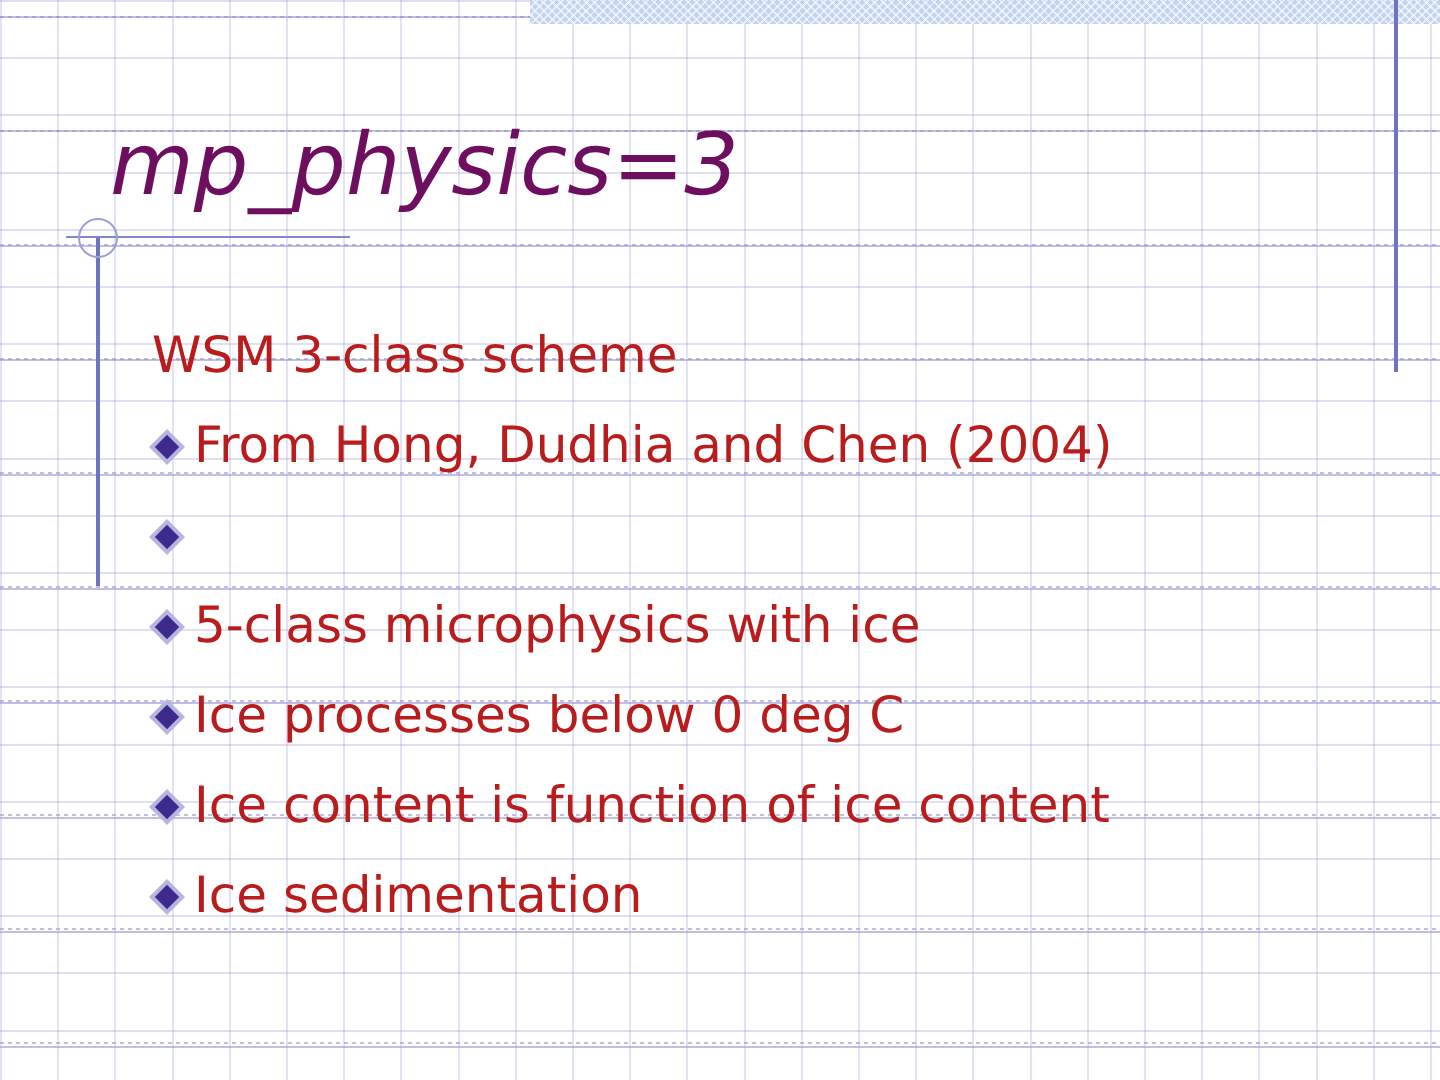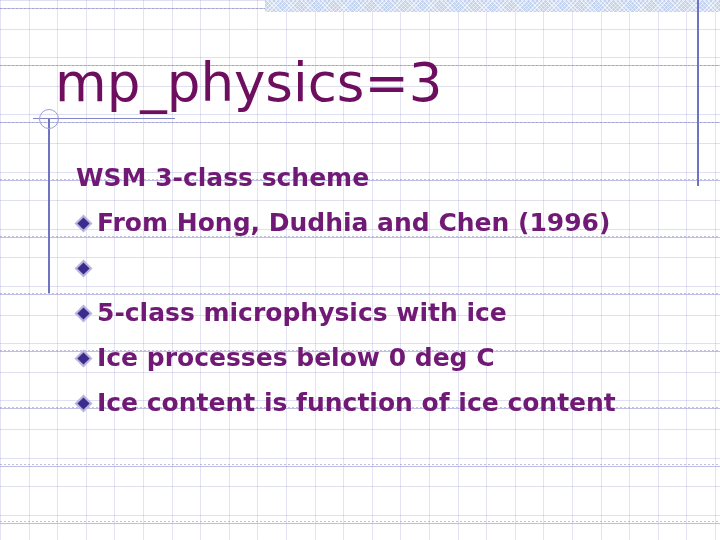--- a/index.html
+++ b/index.html
@@ -127,43 +127,43 @@
     border: 1px solid #9aa0d6;
     border-radius: 50%;
     background: transparent;
   }
 
   
   #title {
     position: absolute;
     left: 55px;
     top: 57px;
-    font-size: 53px;
+    font-size: 43px;
     line-height: 52px;
     color: #6d0e5e;
     white-space: nowrap;
     letter-spacing: 0px;
+    font-style: italic;
   }
 
   
   #body-list {
     position: absolute;
     left: 74px;
     top: 155px;
     width: 620px;
   }
   .body-line {
     display: flex;
     align-items: center;
     height: 45px;
-    color: #701a75;
+    color: #b91c1c;
     font-size: 25px;
     line-height: 32px;
     white-space: nowrap;
-    font-weight: bold;
   }
   .body-line.no-bullet {
     padding-left: 2px;
   }
   .bullet {
     flex: 0 0 auto;
     width: 19px;
     height: 19px;
     margin-right: 4px;
     position: relative;
@@ -208,21 +208,21 @@
       <span class="line-text">WSM 3-class scheme</span>
     </div>
 
     <div class="body-line">
       <span class="bullet">
         <svg width="19" height="19" viewBox="0 0 19 19">
           <polygon points="9.5,0.5 18.5,9.5 9.5,18.5 0.5,9.5" fill="#b7b5dd"></polygon>
           <polygon points="9.5,3.4 15.6,9.5 9.5,15.6 3.4,9.5" fill="#3c2a8c"></polygon>
         </svg>
       </span>
-      <span class="line-text">From Hong, Dudhia and Chen (1996)</span>
+      <span class="line-text">From Hong, Dudhia and Chen (2004)</span>
     </div>
 
     <div class="body-line">
       <span class="bullet">
         <svg width="19" height="19" viewBox="0 0 19 19">
           <polygon points="9.5,0.5 18.5,9.5 9.5,18.5 0.5,9.5" fill="#b7b5dd"></polygon>
           <polygon points="9.5,3.4 15.6,9.5 9.5,15.6 3.4,9.5" fill="#3c2a8c"></polygon>
         </svg>
       </span>
     </div>
@@ -250,15 +250,24 @@
     <div class="body-line">
       <span class="bullet">
         <svg width="19" height="19" viewBox="0 0 19 19">
           <polygon points="9.5,0.5 18.5,9.5 9.5,18.5 0.5,9.5" fill="#b7b5dd"></polygon>
           <polygon points="9.5,3.4 15.6,9.5 9.5,15.6 3.4,9.5" fill="#3c2a8c"></polygon>
         </svg>
       </span>
       <span class="line-text">Ice content is function of ice content</span>
     </div>
 
+    <div class="body-line">
+      <span class="bullet">
+        <svg width="19" height="19" viewBox="0 0 19 19">
+          <polygon points="9.5,0.5 18.5,9.5 9.5,18.5 0.5,9.5" fill="#b7b5dd"></polygon>
+          <polygon points="9.5,3.4 15.6,9.5 9.5,15.6 3.4,9.5" fill="#3c2a8c"></polygon>
+        </svg>
+      </span>
+      <span class="line-text">Ice sedimentation</span>
+    </div>
 
   </div>
 </div>
 
 </body></html>

